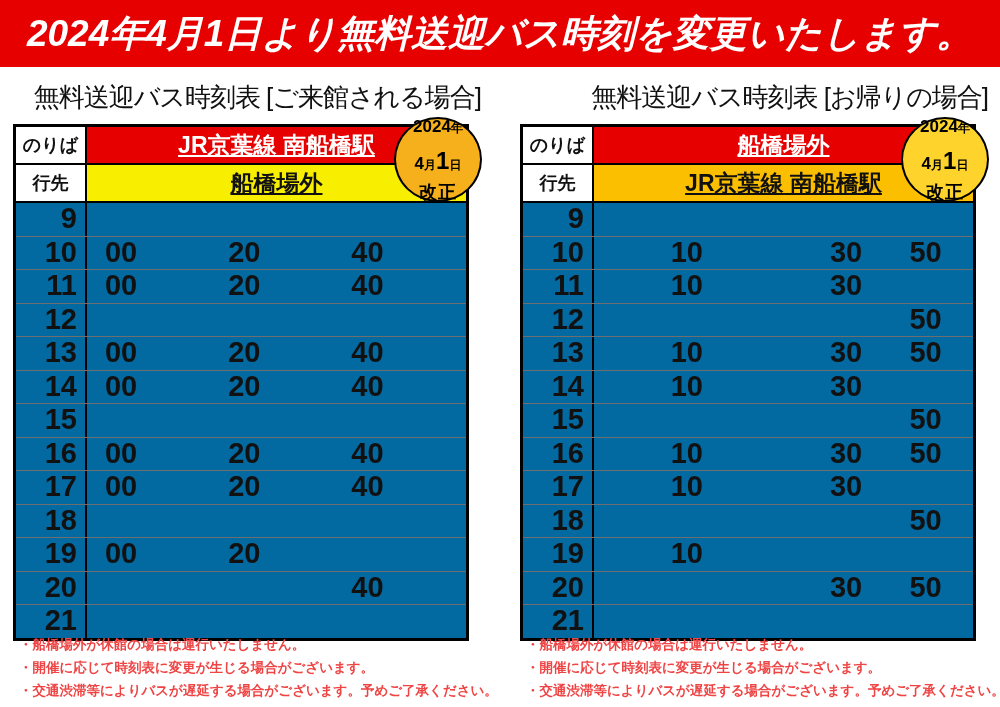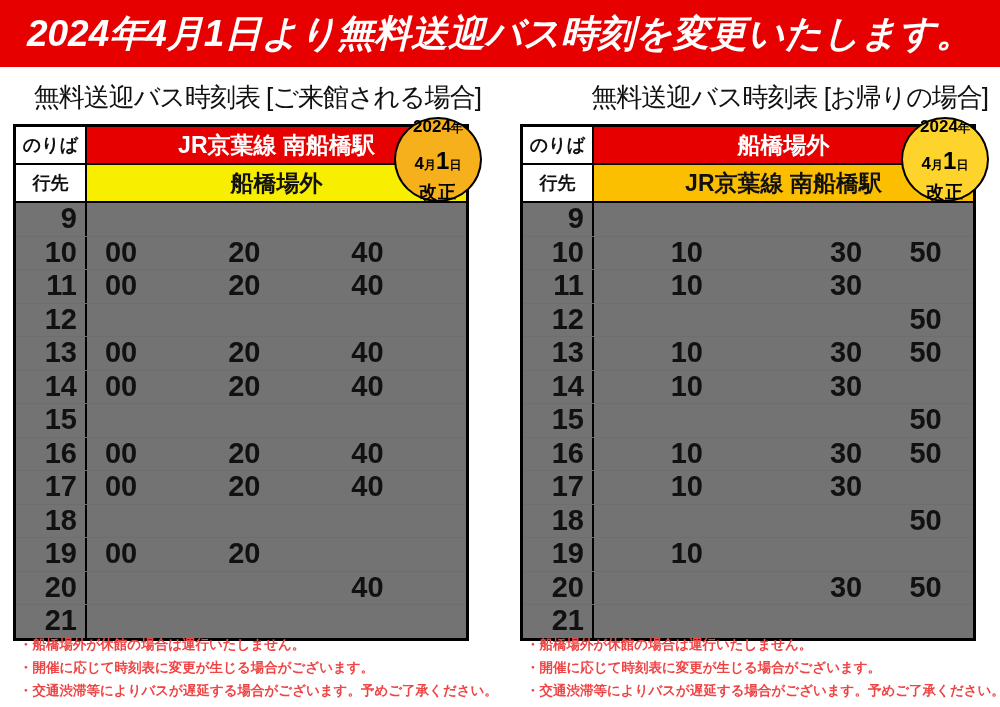--- a/index.html
+++ b/index.html
@@ -21,31 +21,31 @@
   .panel-right{left:520px;}
   .panel-title{
     position:absolute;top:80px;left:0;width:456px;
     text-align:right;font-size:26px;font-weight:normal;white-space:nowrap;
     letter-spacing:-1px;
     margin-left:12px;
   }
   
   .timetable{
     position:absolute;top:124px;left:0;width:456px;
-    border:3px solid #000;background:#737373;box-sizing:border-box;
+    border:3px solid #000;background:#0369a1;box-sizing:border-box;
   }
   .hdr-row{display:flex;height:36px;border-bottom:2px solid #000;}
   .hdr-label{
     width:71px;background:#fff;border-right:2px solid #000;flex:none;
     display:flex;align-items:center;justify-content:center;
     font-size:18px;font-weight:600;box-sizing:border-box;
   }
   .hdr-value{
     flex:1;display:flex;align-items:center;justify-content:center;
-    font-size:23px;font-weight:bold;white-space:nowrap;
+    font-size:23px;font-weight:bold;white-space:nowrap;text-decoration:underline;
   }
   .tbody{display:block;}
   .trow{position:relative;display:flex;height:32.5px;}
   .trow + .trow{border-top:1px solid #6e6e6e;}
   .hour{
     width:71px;flex:none;border-right:2px solid #000;box-sizing:border-box;
     text-align:right;padding-right:8px;
     font-size:29px;font-weight:bold;line-height:31px;
   }
   .mins{flex:1;position:relative;}

